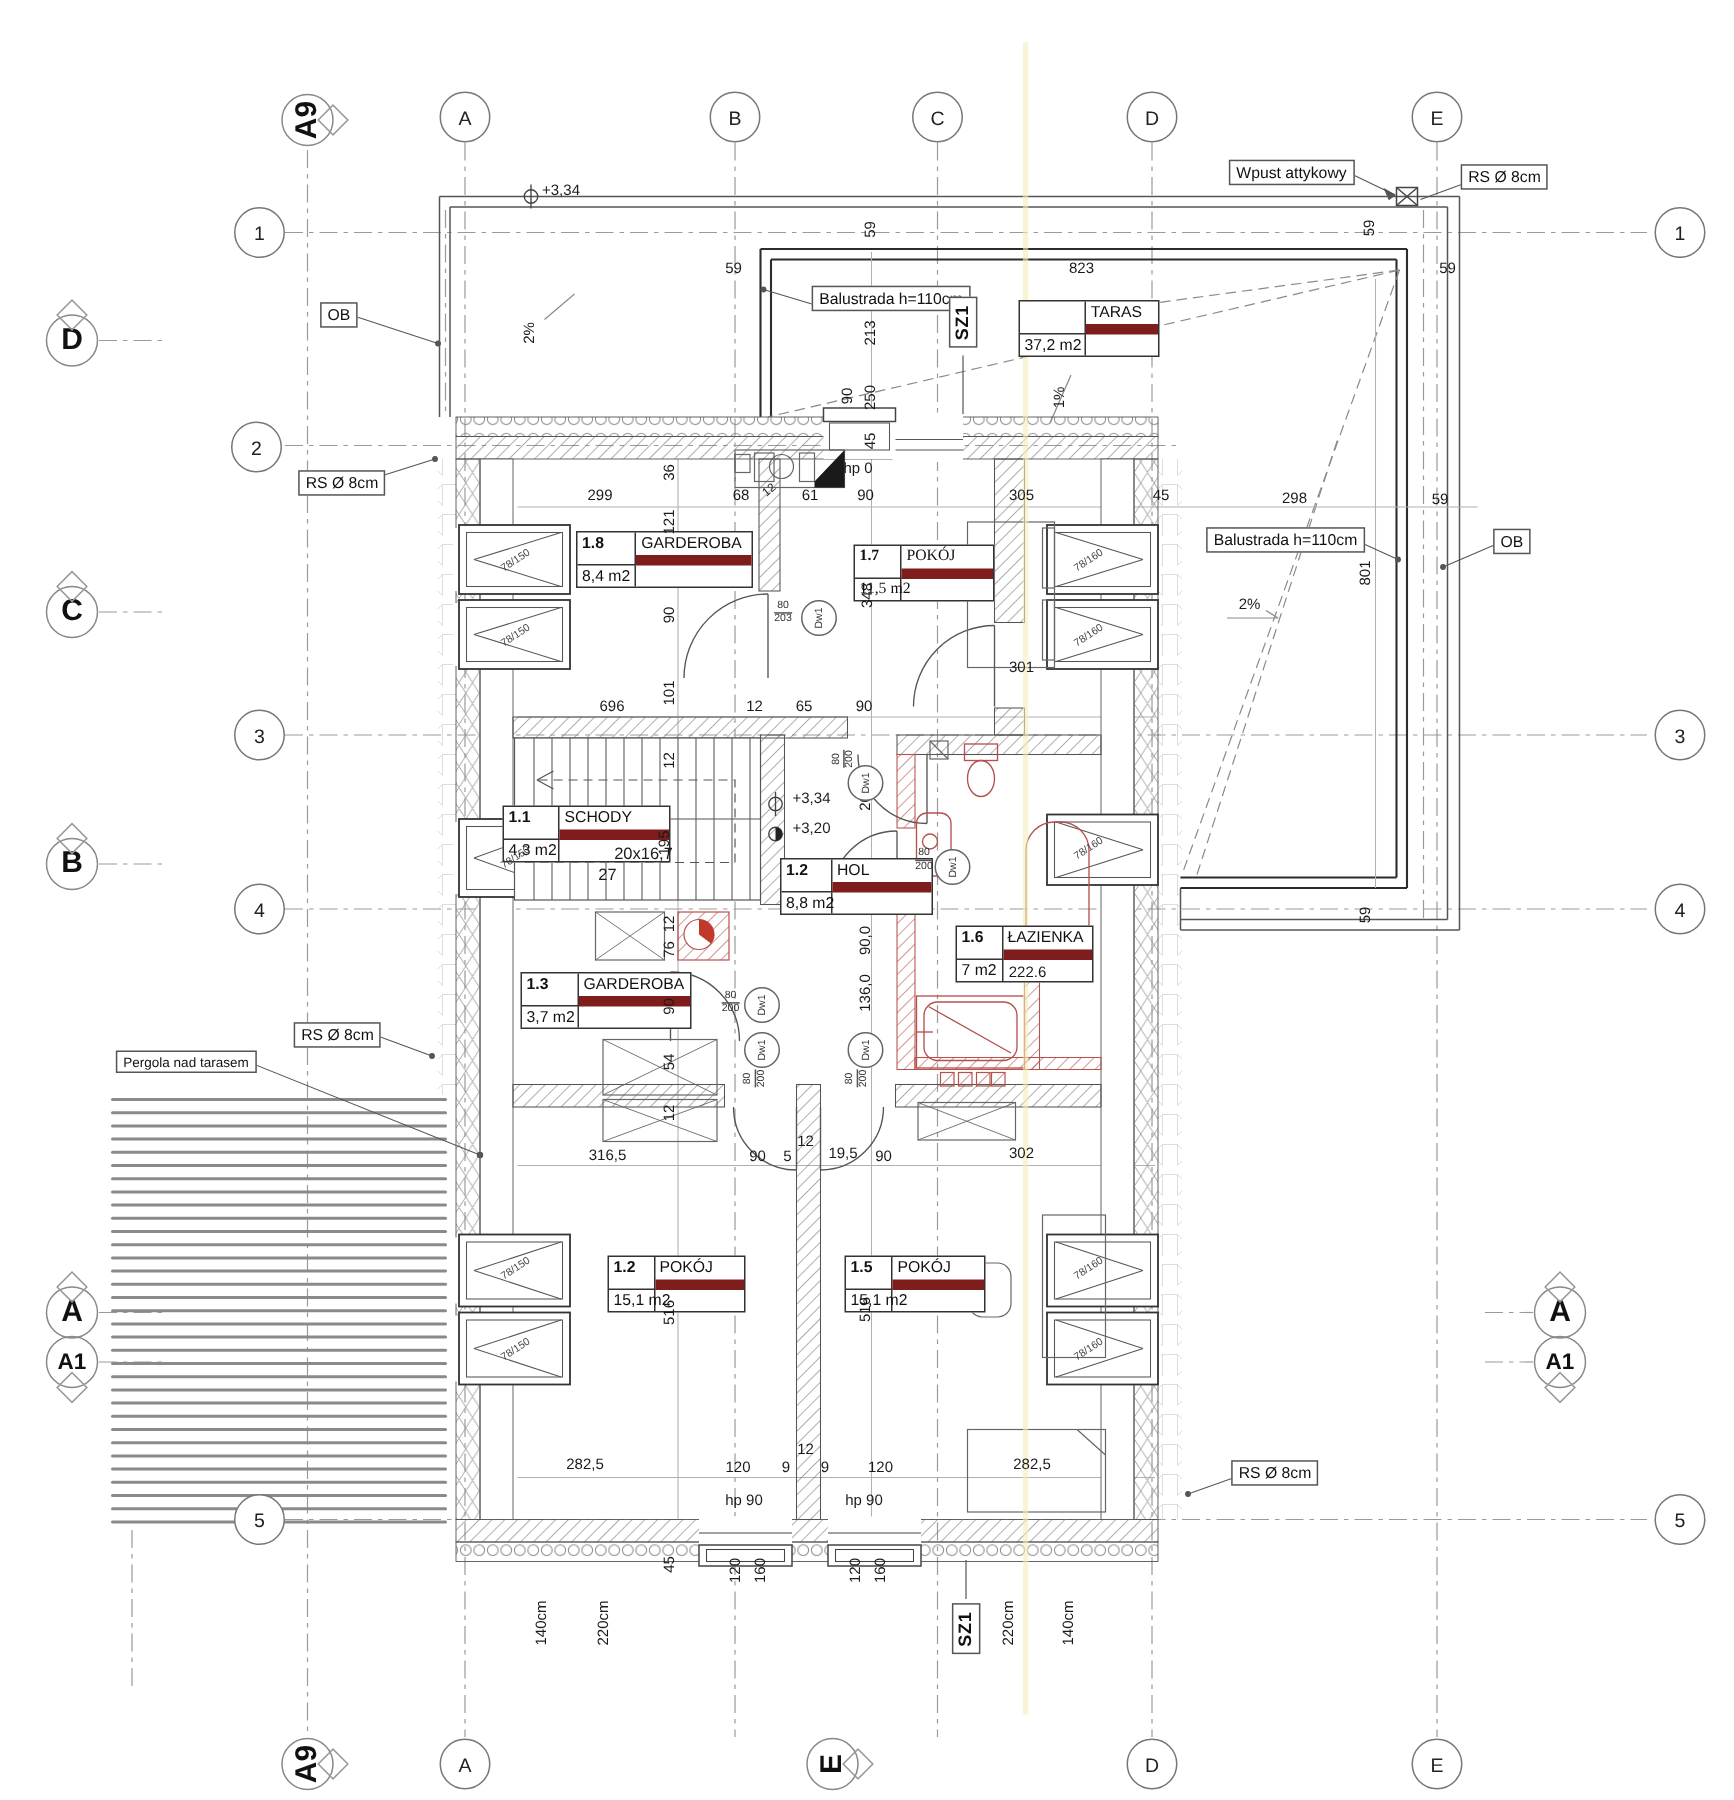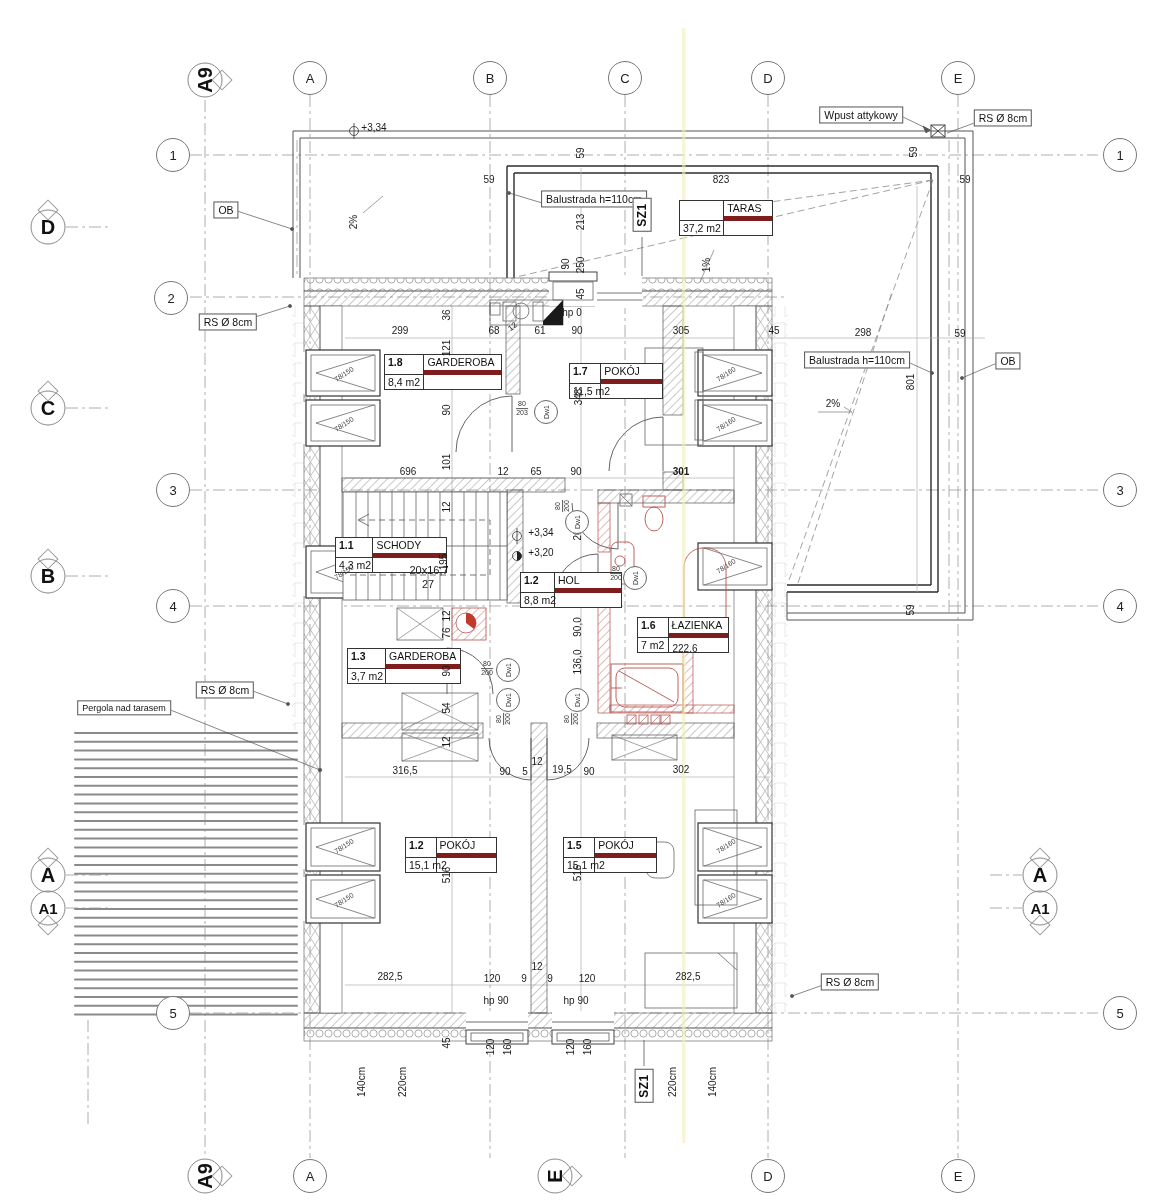--- a/index.html
+++ b/index.html
@@ -22,21 +22,21 @@
   .tri-right{right:-8px;top:9px;}
   .ann{position:absolute;font-size:10px;color:#1b1b1b;white-space:nowrap;
        transform:translate(-50%,-50%);line-height:1;}
   .boxnote{position:absolute;border:1px solid #555;background:#fff;padding:1.5px 4px;
        font-size:10.5px;color:#111;white-space:nowrap;transform:translate(-50%,-50%);line-height:1.15;}
   .boxnote.bold{font-weight:bold;font-size:12px;letter-spacing:.5px;}
   .rtable{position:absolute;display:grid;grid-template-columns:34% 66%;border:1px solid #333;
        background:#fff;font-size:10.5px;line-height:1;color:#111;}
   .rtable span{padding:2px 3px;white-space:nowrap;overflow:visible;}
   .rt-id{font-weight:bold;border-right:1px solid #333;border-bottom:1px solid #333;}
-  .rt-name{border-bottom:5px solid #7f1d1d;}
+  .rt-name{border-bottom:7px solid #7f1d1d;}
   .rt-area{border-right:1px solid #333;}
   .dtag{position:absolute;width:22px;height:22px;border:1px solid #666;border-radius:50%;background:#fff;
        display:flex;align-items:center;justify-content:center;font-size:7px;color:#333;
        transform:translate(-50%,-50%) rotate(-90deg);}
   .dfrac{position:absolute;font-size:7px;color:#333;text-align:center;transform:translate(-50%,-50%);line-height:1.2;}
   .dfrac .top{display:block;border-bottom:.8px solid #555;padding:0 2px;}
   .wtag{position:absolute;font-size:7px;color:#444;white-space:nowrap;
        transform:translate(-50%,-50%) rotate(-33deg);}
 </style>
 </head>
@@ -471,21 +471,21 @@
       <div class="smarker" style="left: 555px; top: 1176px;">
         <span class="lbl rot">E</span>
         <span class="tri tri-right"></span>
       </div>
       <div class="rtable" style="left: 384px; top: 354px; width: 116px;">
         <span class="rt-id">1.8</span>
         <span class="rt-name">GARDEROBA</span>
         <span class="rt-area">8,4 m2</span>
         <span class="rt-empty"></span>
       </div>
-      <div class="rtable" style="left: 569px; top: 363px; width: 92px;">
+      <div class="rtable" style="left: 569px; top: 363px; width: 92px; font-family: Liberation Serif, serif;">
         <span class="rt-id">1.7</span>
         <span class="rt-name">POKÓJ</span>
         <span class="rt-area">11,5 m2</span>
         <span class="rt-empty"></span>
       </div>
       <div class="rtable" style="left: 335px; top: 537px; width: 110px;">
         <span class="rt-id">1.1</span>
         <span class="rt-name">SCHODY</span>
         <span class="rt-area">4,3 m2</span>
         <span class="rt-empty"></span>
@@ -565,25 +565,25 @@
       <div class="ann" style="left: 513px; top: 327px; font-size: 8px; transform: translate(-50%, -50%) rotate(-40deg);">12</div>
       <div class="ann" style="left: 447px; top: 315px; transform: translate(-50%, -50%) rotate(-90deg);">36</div>
       <div class="ann" style="left: 447px; top: 348px; transform: translate(-50%, -50%) rotate(-90deg);">121</div>
       <div class="ann" style="left: 579px; top: 397px; transform: translate(-50%, -50%) rotate(-90deg);">348</div>
       <div class="ann" style="left: 447px; top: 410px; transform: translate(-50%, -50%) rotate(-90deg);">90</div>
       <div class="ann" style="left: 408px; top: 472px; transform: translate(-50%, -50%);">696</div>
       <div class="ann" style="left: 447px; top: 462px; transform: translate(-50%, -50%) rotate(-90deg);">101</div>
       <div class="ann" style="left: 503px; top: 472px; transform: translate(-50%, -50%);">12</div>
       <div class="ann" style="left: 536px; top: 472px; transform: translate(-50%, -50%);">65</div>
       <div class="ann" style="left: 576px; top: 472px; transform: translate(-50%, -50%);">90</div>
-      <div class="ann" style="left: 681px; top: 472px; transform: translate(-50%, -50%); font-weight: bold;">301</div>
+      <div class="ann" style="left: 681px; top: 446px; transform: translate(-50%, -50%);">301</div>
       <div class="ann" style="left: 447px; top: 507px; transform: translate(-50%, -50%) rotate(-90deg);">12</div>
       <div class="ann" style="left: 444px; top: 562px; transform: translate(-50%, -50%) rotate(-90deg);">195</div>
       <div class="ann" style="left: 429px; top: 570px; font-size: 11px; transform: translate(-50%, -50%);">20x16,7</div>
-      <div class="ann" style="left: 428px; top: 584px; font-size: 11px; transform: translate(-50%, -50%);">27</div>
+      <div class="ann" style="left: 405px; top: 584px; font-size: 11px; transform: translate(-50%, -50%);">27</div>
       <div class="ann" style="left: 541px; top: 533px; transform: translate(-50%, -50%);">+3,34</div>
       <div class="ann" style="left: 541px; top: 553px; transform: translate(-50%, -50%);">+3,20</div>
       <div class="ann" style="left: 578px; top: 528px; transform: translate(-50%, -50%) rotate(-90deg);">206,0</div>
       <div class="ann" style="left: 578px; top: 627px; transform: translate(-50%, -50%) rotate(-90deg);">90,0</div>
       <div class="ann" style="left: 578px; top: 662px; transform: translate(-50%, -50%) rotate(-90deg);">136,0</div>
       <div class="ann" style="left: 685px; top: 649px; transform: translate(-50%, -50%);">222.6</div>
       <div class="ann" style="left: 447px; top: 616px; transform: translate(-50%, -50%) rotate(-90deg);">12</div>
       <div class="ann" style="left: 447px; top: 633px; transform: translate(-50%, -50%) rotate(-90deg);">76</div>
       <div class="ann" style="left: 447px; top: 671px; transform: translate(-50%, -50%) rotate(-90deg);">90</div>
       <div class="ann" style="left: 447px; top: 708px; transform: translate(-50%, -50%) rotate(-90deg);">54</div>

